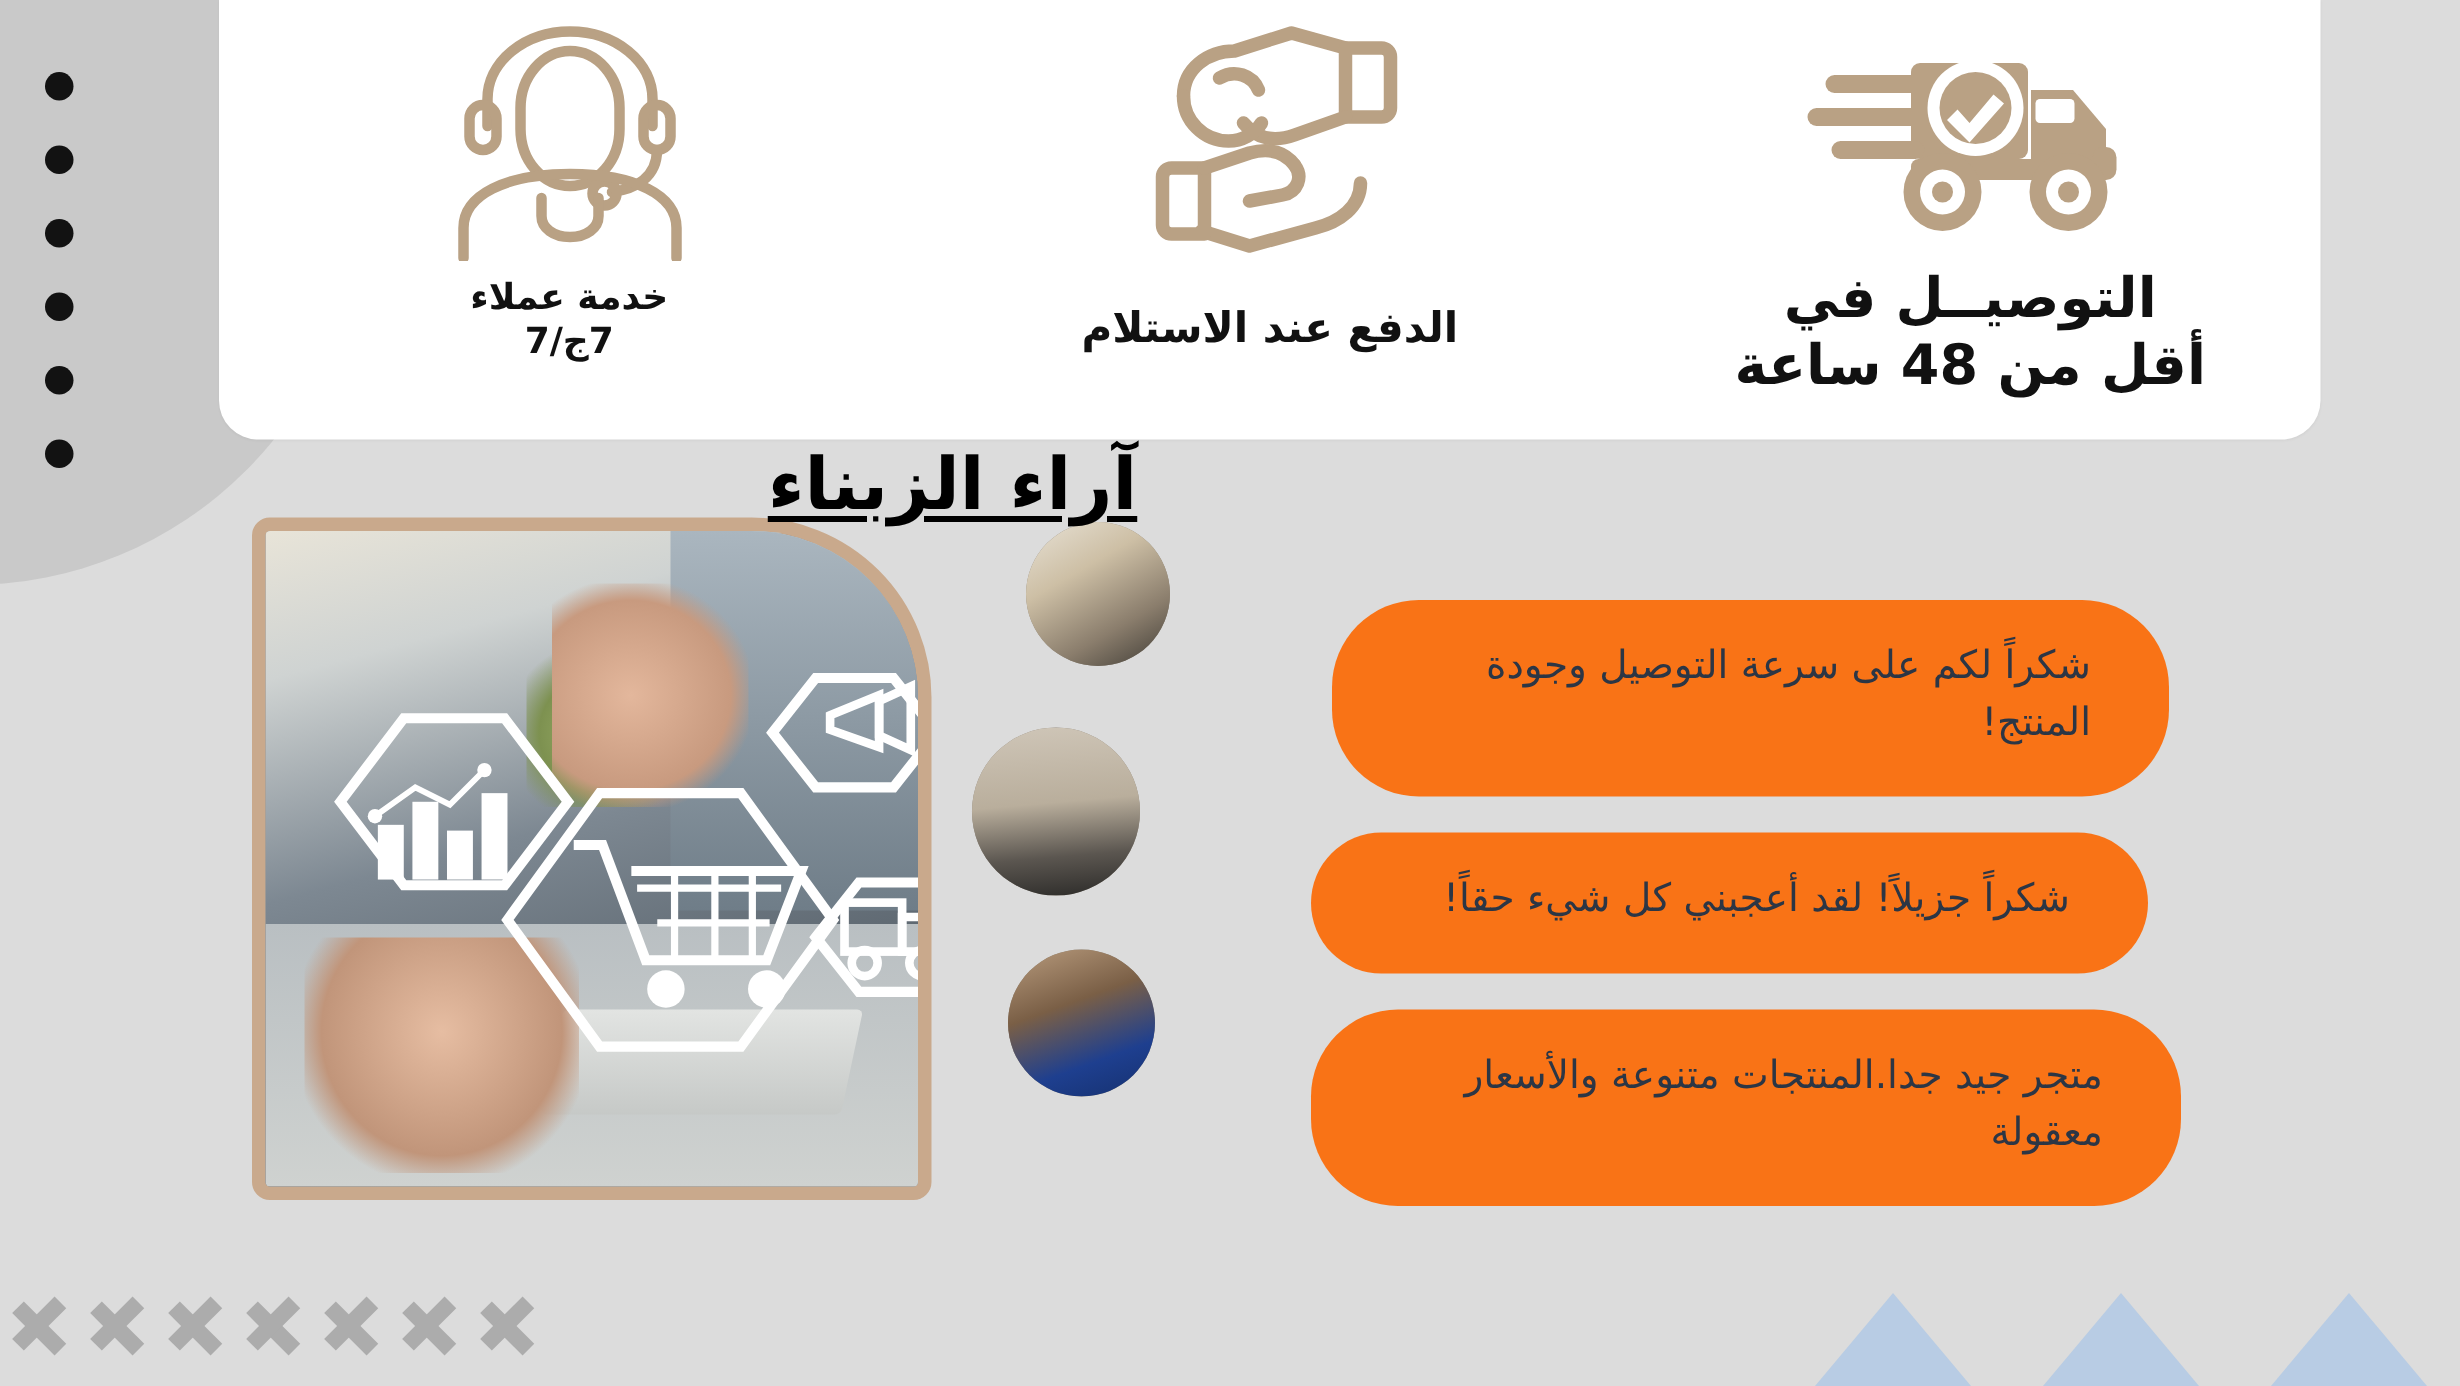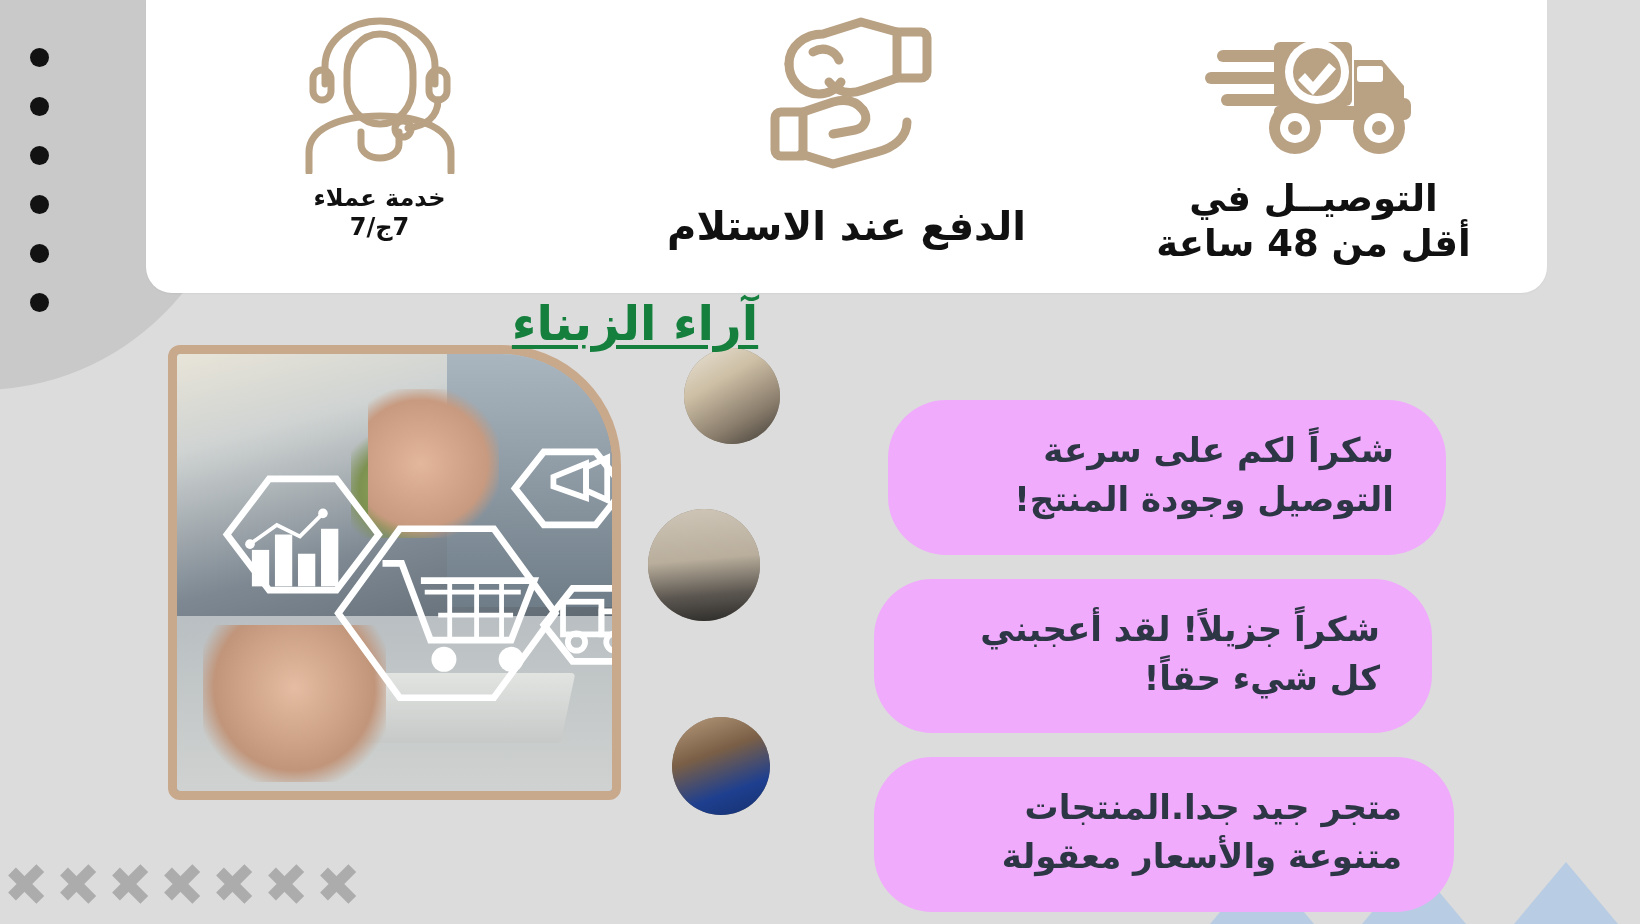--- a/index.html
+++ b/index.html
@@ -52,31 +52,31 @@
     flex:1;display:flex;flex-direction:column;align-items:center;
     justify-content:flex-start;padding-top:14px;
   }
   .feature .ico{height:160px;display:flex;align-items:center;justify-content:center;}
   .feature .cap{
     text-align:center;font-weight:bold;color:#111;
     font-size:29px;line-height:1.22;margin-top:2px;
     letter-spacing:-.3px;
   }
   .feature.f1 .cap{font-size:37px;}
-  .feature.f2 .cap{font-size:40px;margin-top:28px;}
+  .feature.f2 .cap{font-size:28px;margin-top:28px;}
   .feature.f3 .cap{font-size:24px;margin-top:10px;}
 
   
   .section-title{
     position:absolute;left:0;right:0;top:295px;text-align:center;
     z-index:6;
   }
   .section-title span{
     display:inline-block;
-    color:#15803d;font-size:48px;font-weight:bold;
+    color:#000000;font-size:48px;font-weight:bold;
     text-decoration:underline;text-decoration-thickness:4px;
     text-underline-offset:5px;
     transform:translateX(-185px);
   }
 
   
   .product-img{
     position:absolute;left:168px;top:345px;width:453px;height:455px;
     background:#8e9296;
     border:9px solid #c9a98c;
@@ -96,23 +96,23 @@
   .photo .hand1{position:absolute;left:44%;top:8%;width:30%;height:34%;
      background:radial-gradient(ellipse at 40% 50%,#e3b79c 0%,#c89a7f 60%,transparent 75%);}
   .photo .hand2{position:absolute;left:6%;bottom:2%;width:42%;height:36%;
      background:radial-gradient(ellipse at 50% 40%,#e6bda2 0%,#c1957a 62%,transparent 78%);}
   .hexwrap{position:absolute;inset:0;}
 
   
   .testimonials{position:absolute;left:760px;top:400px;width:700px;z-index:5;}
   .trow{position:relative;margin-bottom:24px;}
   .bubble{
-    background:#f0abfc;border-radius:58px;
+    background:#f97316;border-radius:58px;
     padding:26px 52px 30px 52px;
-    color:#2c3645;font-size:34px;font-weight:bold;line-height:1.45;
+    color:#2c3645;font-size:26px;font-weight:normal;line-height:1.45;
     text-align:right;box-sizing:border-box;
   }
   .trow.r1 .bubble{width:558px;margin-right:14px;}
   .trow.r2 .bubble{width:580px;margin-right:6px;}
   .trow.r3 .bubble{width:558px;margin-right:28px;}
   .avatar{
     position:absolute;border-radius:50%;overflow:hidden;
     background:#8d8477;z-index:7;
   }
   .trow.r1 .avatar{width:96px;height:96px;left:-76px;top:-52px;}

